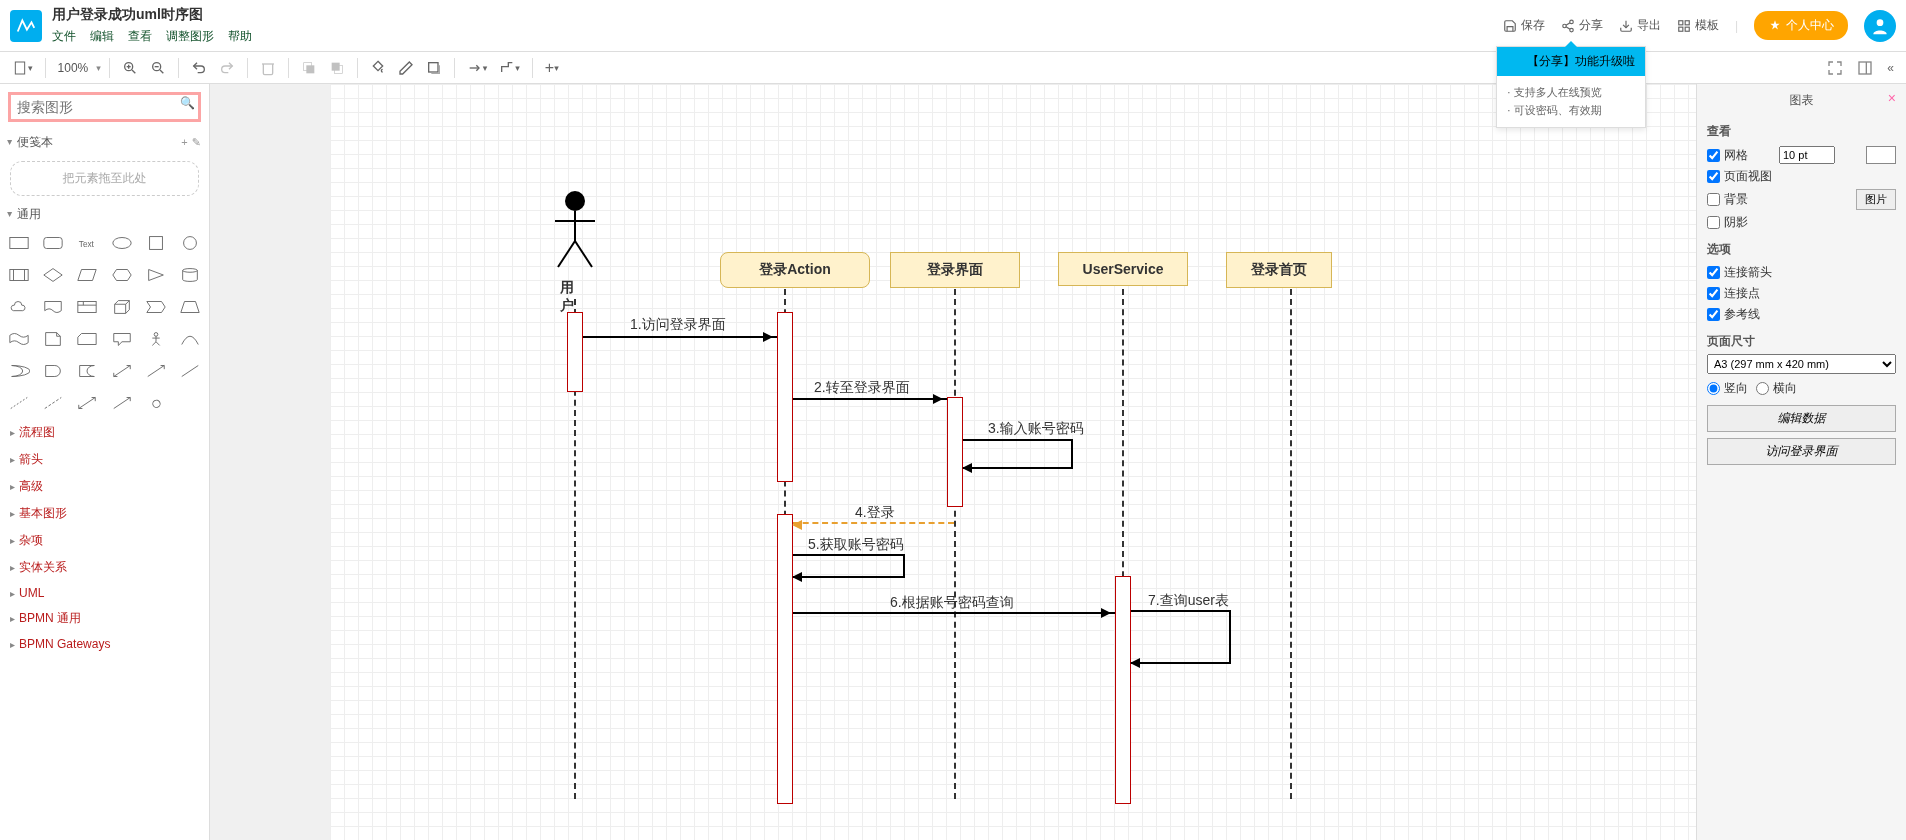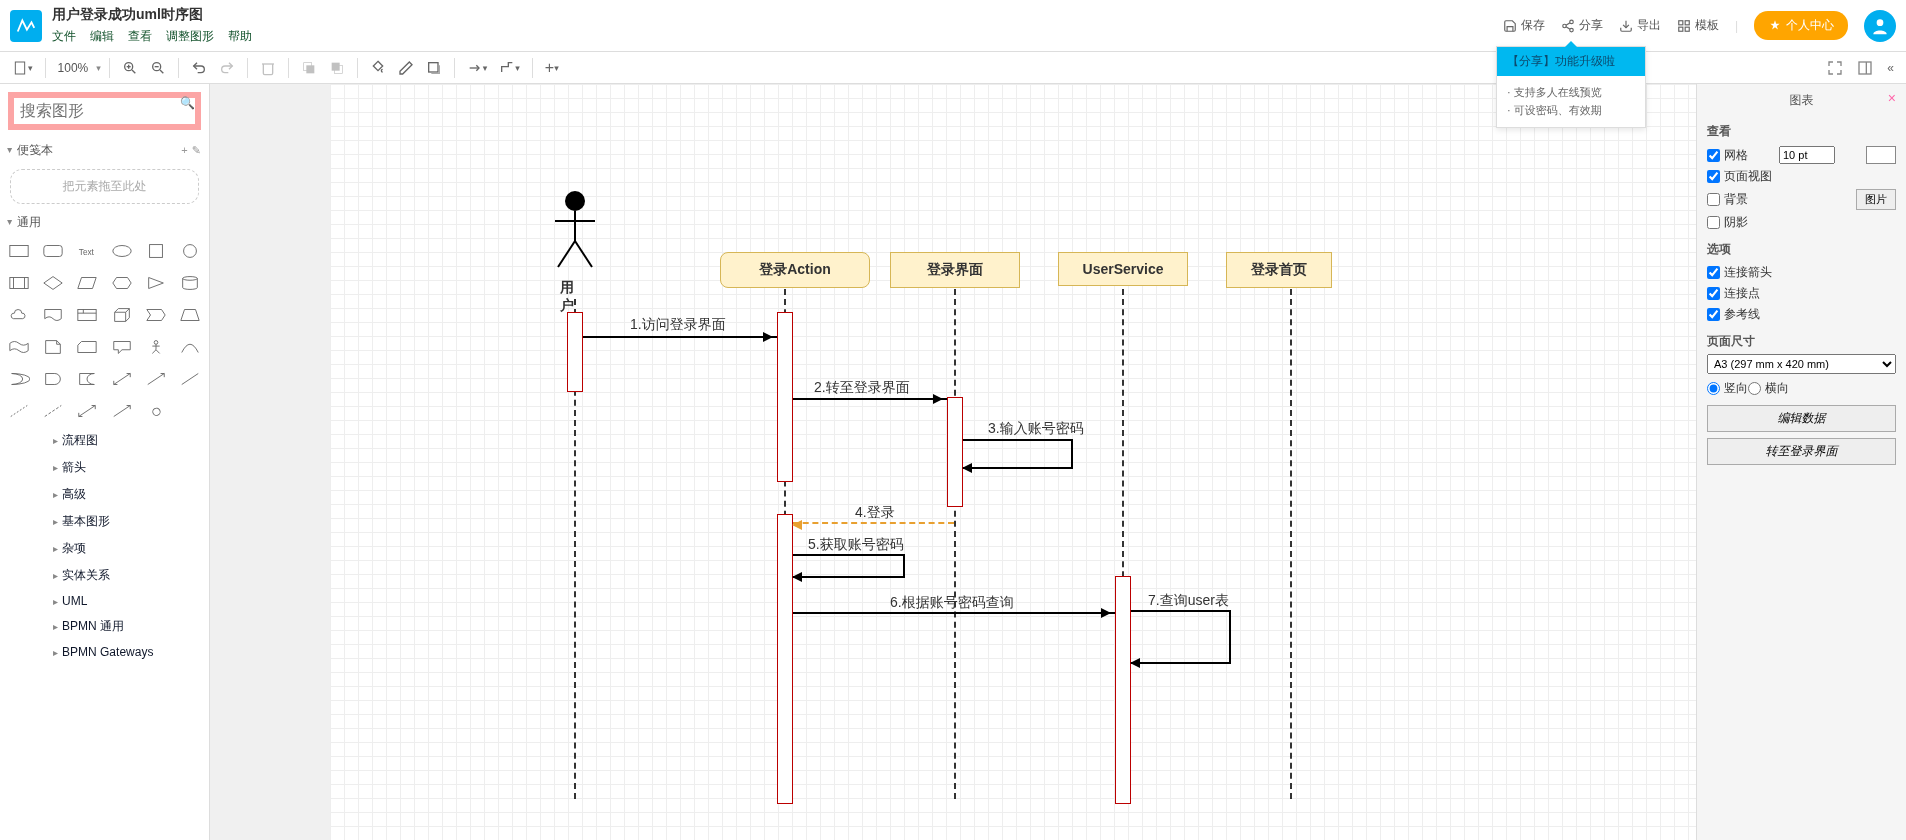--- a/index.html
+++ b/index.html
@@ -23,41 +23,41 @@
 
 .toolbar { height: 32px; border-bottom: 1px solid #ddd; display: flex; align-items: center; padding: 0 8px; gap: 4px; position: relative; }
 .tool-sep { width: 1px; height: 20px; background: #ddd; margin: 0 4px; }
 .tool-btn { padding: 2px 4px; cursor: pointer; color: #666; display: flex; align-items: center; }
 .tool-btn svg { width: 16px; height: 16px; }
 .zoom-text { font-size: 12px; color: #555; padding: 0 4px; }
 .toolbar-right { margin-left: auto; display: flex; gap: 6px; color: #888; }
 
 
 .share-pop { position: absolute; top: 46px; right: 260px; background: #fff; border: 1px solid #ddd; box-shadow: 0 2px 6px rgba(0,0,0,0.1); z-index: 100; width: 150px; }
-.share-pop-title { background: #00b8f0; color: #0c4a6e; padding: 6px 10px; font-size: 12px; position: relative; }
+.share-pop-title { background: #00b8f0; color: #000000; padding: 6px 10px; font-size: 12px; position: relative; text-align: right; }
 .share-pop-title::before { content: ""; position: absolute; top: -6px; left: 50%; transform: translateX(-50%); border: 6px solid transparent; border-bottom-color: #00b8f0; border-top: none; }
 .share-pop-body { padding: 8px 10px; font-size: 11px; color: #666; line-height: 1.6; }
 
 
 .main { flex: 1; display: flex; overflow: hidden; }
 
 
 .left-panel { width: 210px; border-right: 1px solid #ddd; background: #fff; display: flex; flex-direction: column; overflow-y: auto; }
 .search-box { margin: 8px; position: relative; }
-.search-box input { width: 100%; padding: 4px 22px 4px 6px; border: 6px solid #fca5a5; font-size: 16px; }
+.search-box input { width: 100%; padding: 4px 22px 4px 6px; border: 3px solid #fca5a5; font-size: 14px; }
 .search-box .sicon { position: absolute; right: 6px; top: 4px; color: #999; }
 .section-title { padding: 4px 8px; font-size: 12px; color: #555; cursor: pointer; display: flex; align-items: center; }
 .section-title::before { content: "▸"; font-size: 10px; margin-right: 4px; color: #888; transform: rotate(90deg); display:inline-block;}
 .section-title.collapsed::before { transform: none; }
 .section-title .actions { margin-left: auto; display: flex; gap: 4px; color: #999; font-size: 11px; }
 .drop-zone { margin: 6px 10px; border: 1px dashed #ccc; border-radius: 12px; padding: 8px; text-align: center; color: #aaa; font-size: 12px; }
 .shapes-grid { display: grid; grid-template-columns: repeat(6, 1fr); gap: 8px; padding: 4px 6px; }
 .shapes-grid .shape { height: 24px; display: flex; align-items: center; justify-content: center; cursor: pointer; }
 .shapes-grid .shape svg { width: 22px; height: 18px; stroke: #666; fill: none; stroke-width: 1; }
-.cat-list div { padding: 5px 10px; font-size: 12px; color: #0f172a; cursor: pointer; margin-left: 43px; }
+.cat-list div { padding: 5px 10px; font-size: 12px; color: #b91c1c; cursor: pointer; }
 
 
 .canvas-wrap { flex: 1; position: relative; overflow: auto; background: #f0f0f0; }
 .canvas-grid { position: absolute; top: 0; left: 120px; width: 1400px; height: 1200px; background: #fff;
   background-image: linear-gradient(#eee 1px, transparent 1px), linear-gradient(90deg, #eee 1px, transparent 1px);
   background-size: 14px 14px; }
 .diagram { position: absolute; top: 0; left: 0; }
 .lifeline-box { position: absolute; background: #fff2cc; border: 1px solid #d6b656; padding: 8px 16px; font-weight: bold; font-size: 14px; text-align: center; }
 .lifeline-dash { position: absolute; border-left: 2px dashed #333; }
 .activation { position: absolute; background: #fff; border: 1px solid #b00; width: 16px; }
@@ -73,21 +73,21 @@
 .msg-arrow.dashed.left::after { border-right-color: #e8a030; border-left: none; }
 .self-msg { position: absolute; border: 2px solid #000; border-left: none; }
 
 
 .right-panel { width: 210px; border-left: 1px solid #ddd; background: #f5f5f5; padding: 6px 10px; font-size: 12px; overflow-y:auto;}
 .rp-title-row { display: flex; justify-content: center; position: relative; padding: 2px 0 6px; }
 .rp-title { font-size: 12px; color: #555; }
 .rp-close { position: absolute; right: 0; top: 0; color: #f6a; cursor: pointer; font-size: 14px; }
 .rp-section { margin-top: 8px; }
 .rp-section-title { font-weight: bold; color: #555; margin-bottom: 4px; }
-.rp-row { display: flex; align-items: center; padding: 2px 0; gap: 0; }
+.rp-row { display: flex; align-items: center; padding: 2px 0; gap: 8px; }
 .rp-row label { display: flex; align-items: center; gap: 4px; }
 .rp-row input[type=text] { width: 56px; font-size: 11px; padding: 1px 2px; }
 .rp-row .small-btn { border: 1px solid #aaa; background: #eee; padding: 2px 8px; font-size: 11px; cursor: pointer; margin-left: auto; }
 .rp-select { width: 100%; font-size: 11px; padding: 2px; }
 .rp-btn-full { width: 100%; border: 1px solid #aaa; background: #eee; padding: 4px; margin-top: 6px; cursor: pointer; font-size: 12px; font-style: italic; }
 .swatch { width: 30px; height: 18px; border: 1px solid #888; background: #fff; margin-left: auto; }
 </style>
 </head>
 <body>
 
@@ -648,16 +648,16 @@
               <input type="radio" name="orient" checked="" style="">
               <span>竖向</span>
             </label>
           <label>
               <input type="radio" name="orient" style="">
               <span>横向</span>
             </label>
         </div>
       </div>
       <button class="rp-btn-full">编辑数据</button>
-      <button class="rp-btn-full">转至登录界面</button>
+      <button class="rp-btn-full">访问登录界面</button>
     </div>
   </div>
 </div>
 
 </body></html>

